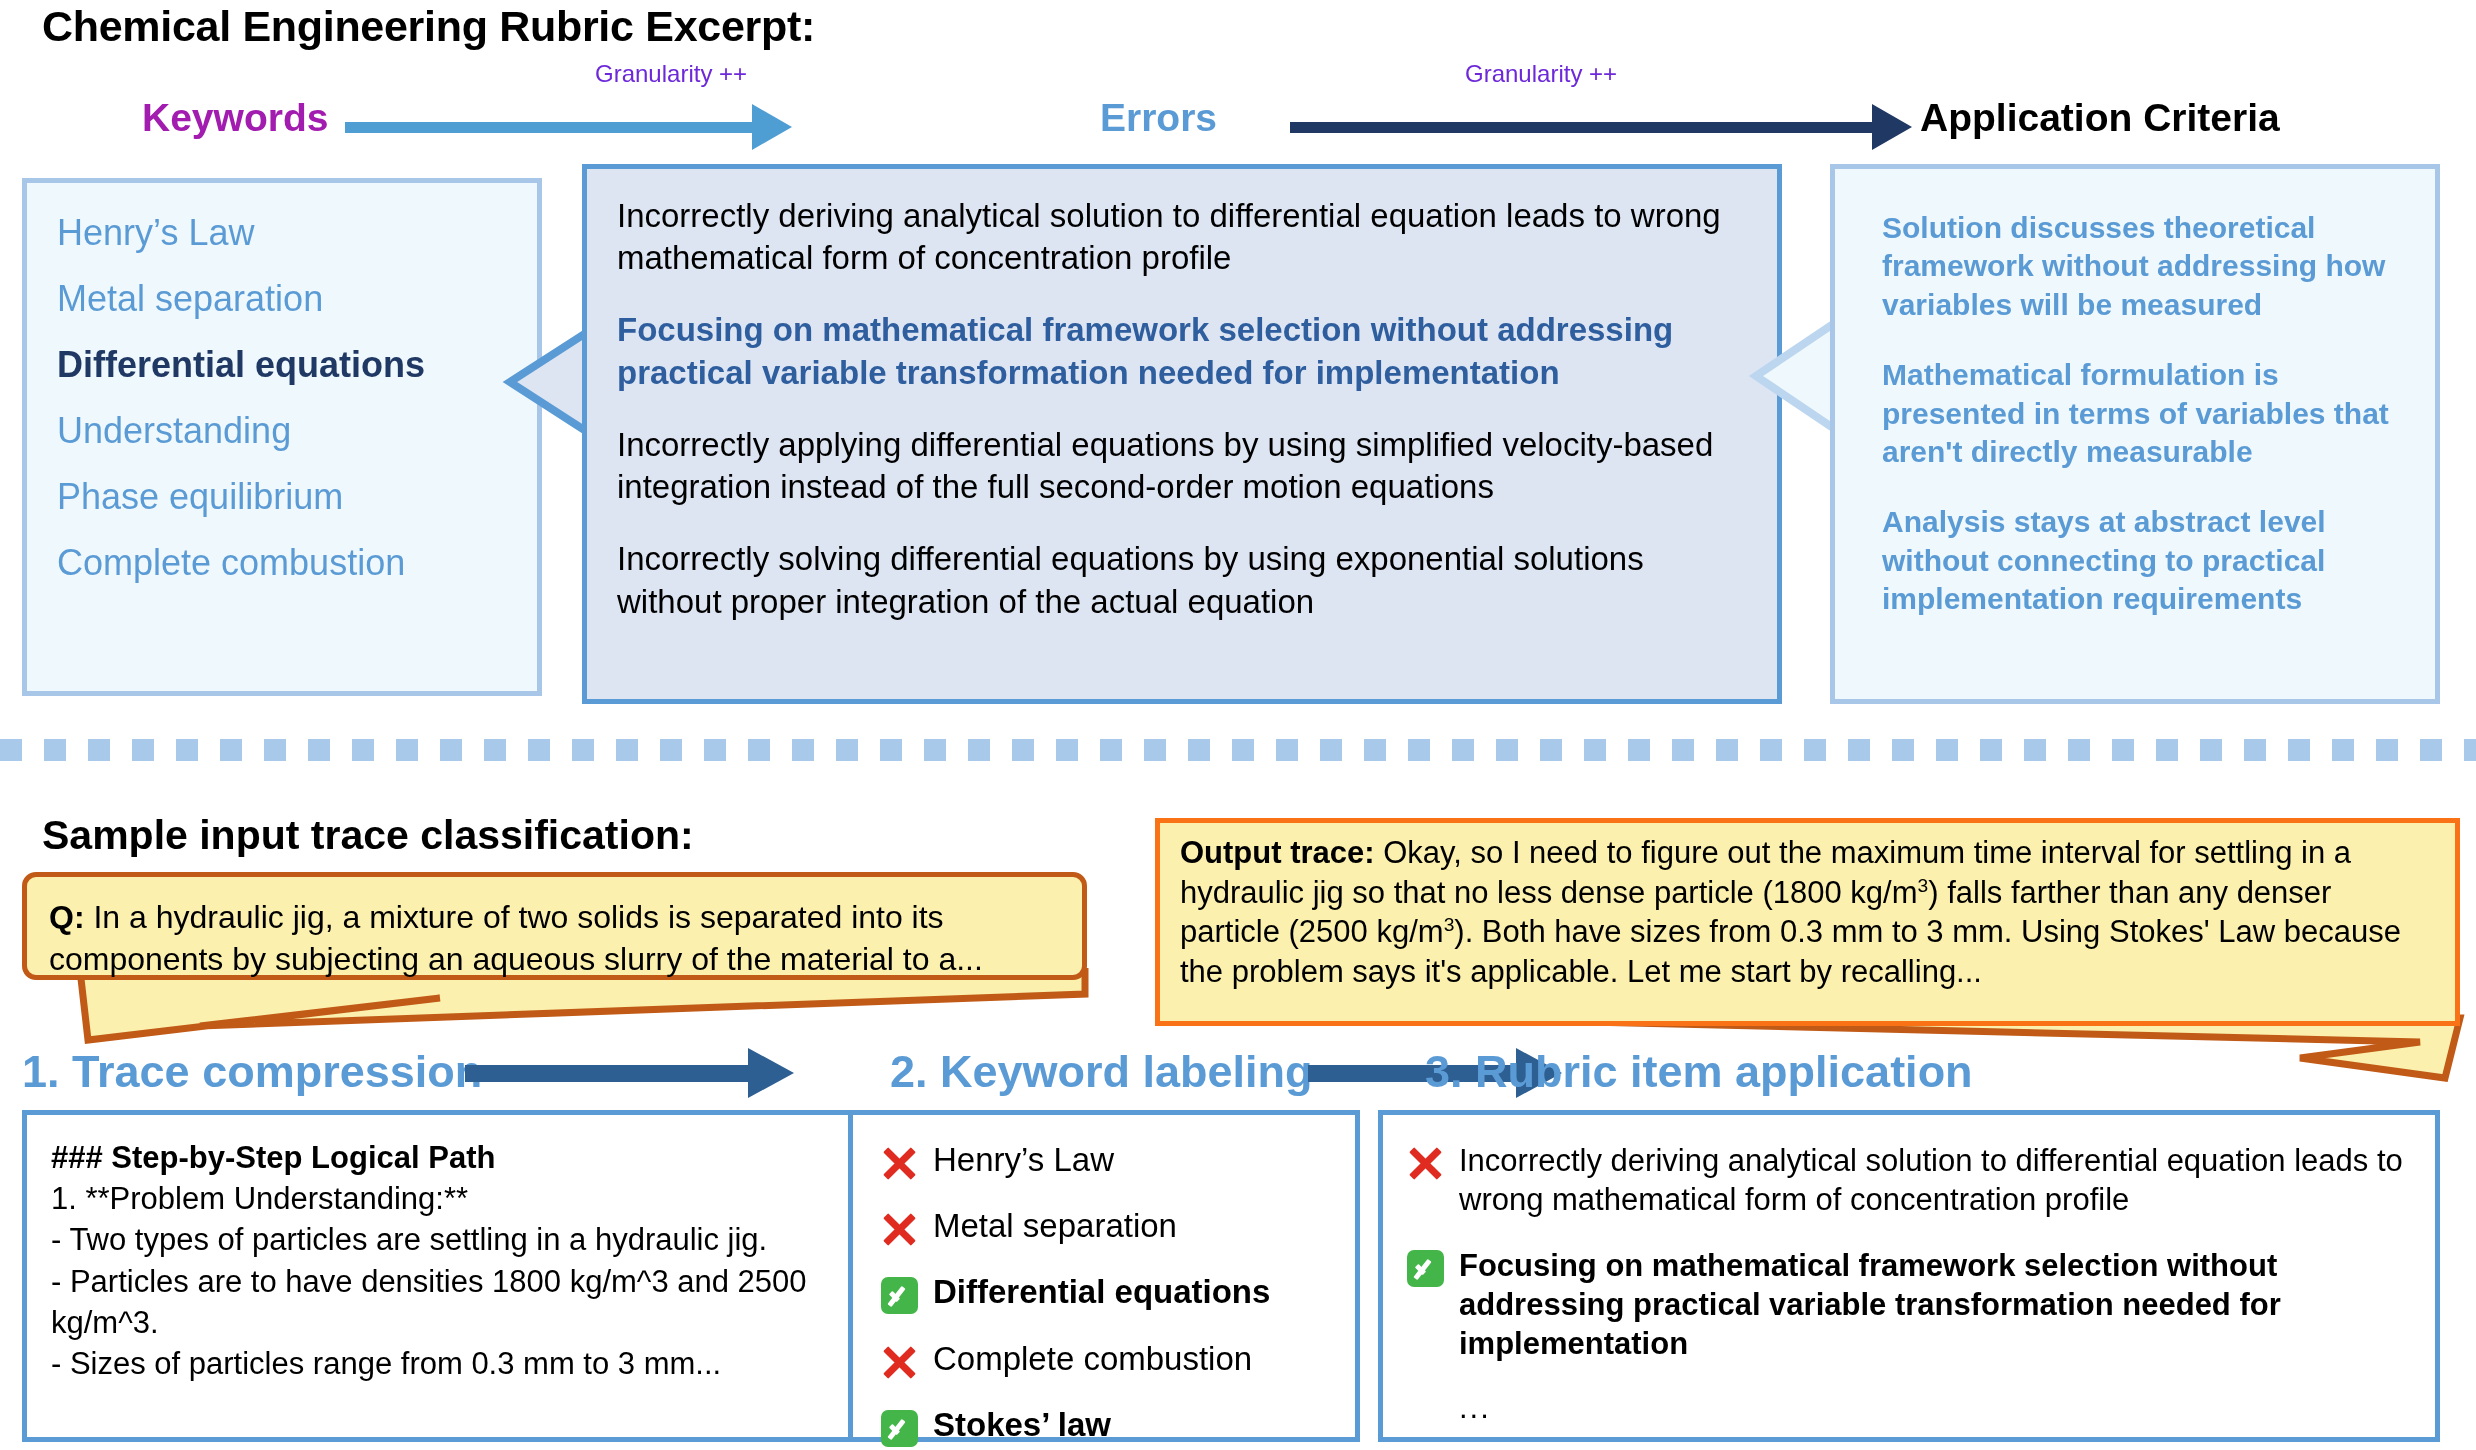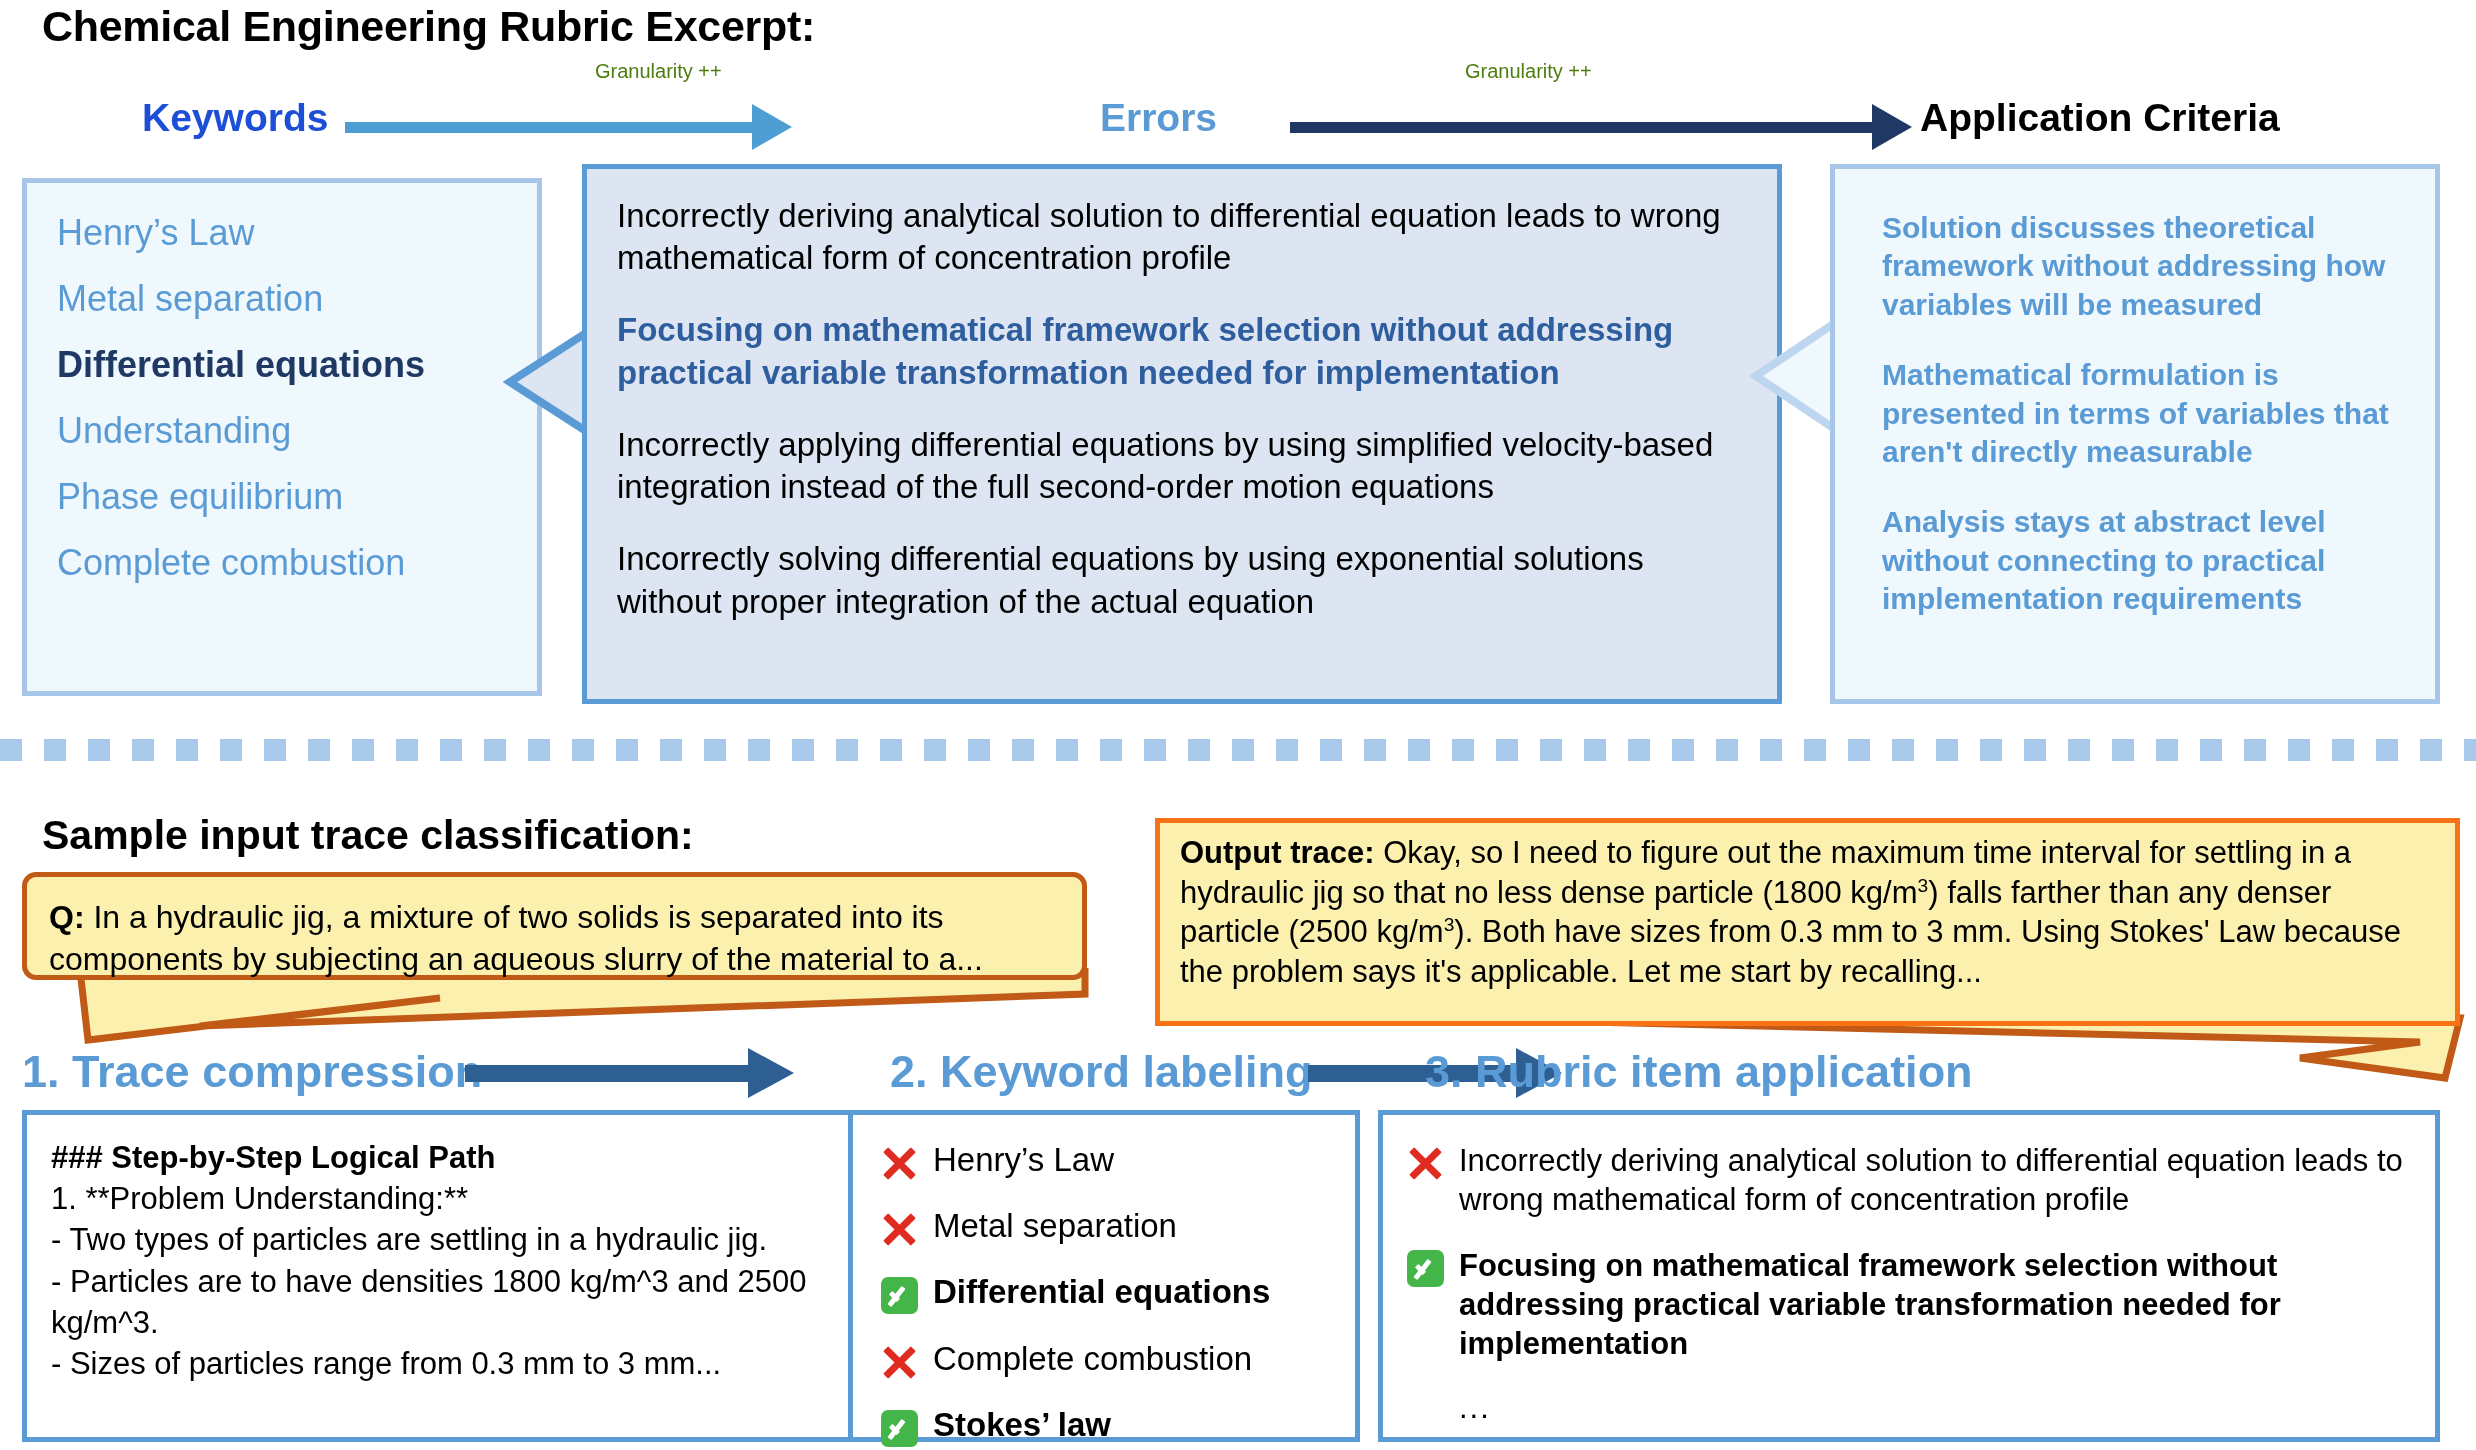--- a/index.html
+++ b/index.html
@@ -7,25 +7,25 @@
     width:2476px;height:1450px;position:relative;overflow:hidden;
     font-family:"Liberation Sans",sans-serif;color:#000;
   }
   .abs{position:absolute;box-sizing:border-box;}
 
   
   #main-title{left:42px;top:2px;font-size:43px;font-weight:bold;color:#000;letter-spacing:-0.3px;}
   #sample-title{left:42px;top:812px;font-size:41px;font-weight:bold;color:#000;}
 
   .col-head{font-size:39px;font-weight:bold;}
-  #keywords-head{left:142px;top:96px;color:#1d4ed8;}
+  #keywords-head{left:142px;top:96px;color:#a21caf;}
   #errors-head{left:1100px;top:96px;color:#5b9bd5;}
   #appcrit-head{left:1920px;top:96px;color:#000000;}
 
-  .gran-label{font-size:20px;color:#4d7c0f;}
+  .gran-label{font-size:24px;color:#6d28d9;}
   #gran1{left:595px;top:60px;}
   #gran2{left:1465px;top:60px;}
 
   
   .arrow-line{height:11px;}
   #arrow1-line{left:345px;top:122px;width:415px;background:#4e9ed4;}
   #arrow1-head{left:752px;top:104px;width:0;height:0;
     border-top:23px solid transparent;border-bottom:23px solid transparent;border-left:40px solid #4e9ed4;}
   #arrow2-line{left:1290px;top:122px;width:595px;background:#1f3864;}
   #arrow2-head{left:1872px;top:104px;width:0;height:0;

